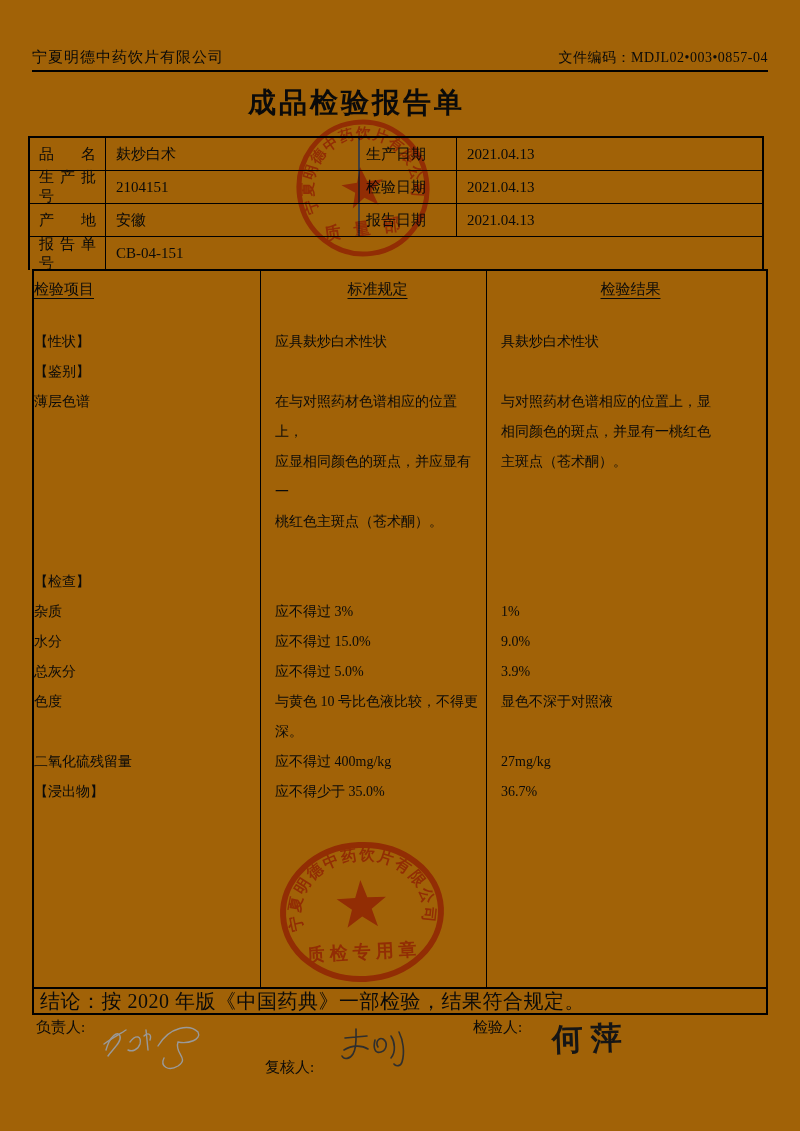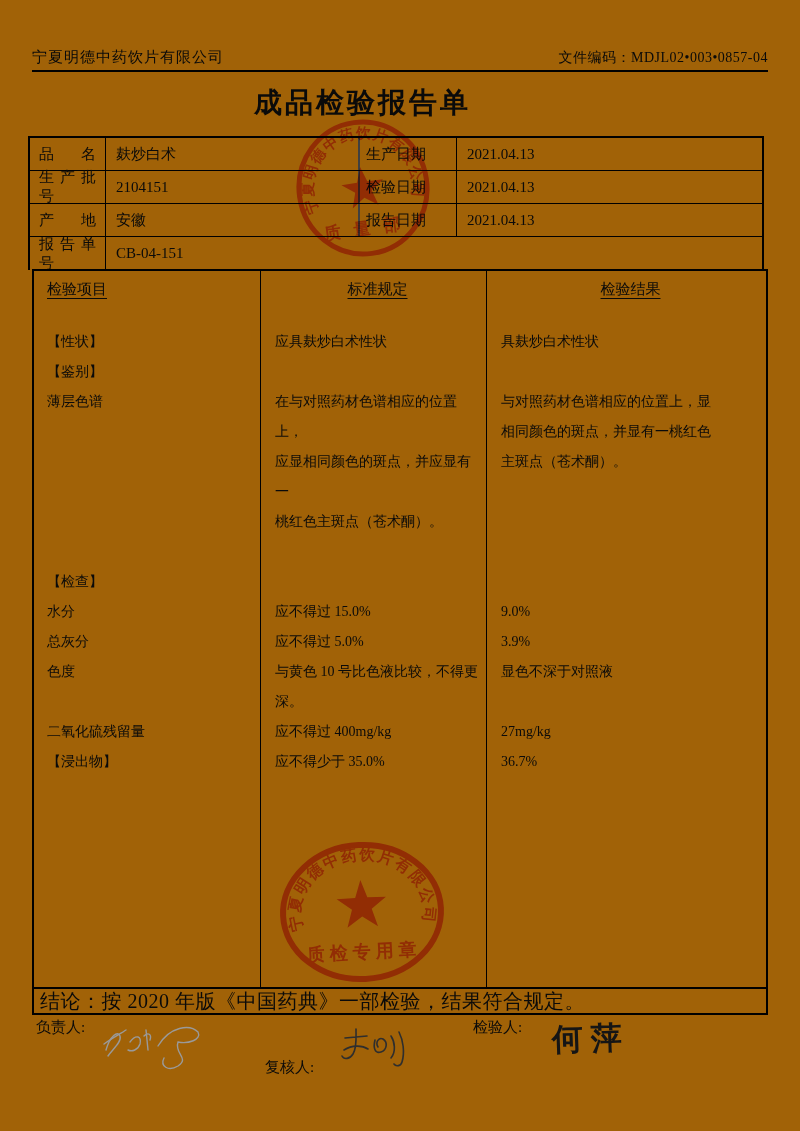--- a/index.html
+++ b/index.html
@@ -8,21 +8,21 @@
     position:relative; width:800px; height:1131px; background:#a16207;
     font-family:"Liberation Serif","DejaVu Serif",serif;
     color:#0a0a0a; overflow:hidden;
   }
   
   .hdr { position:absolute; left:32px; top:48px; width:736px; display:flex;
          justify-content:space-between; align-items:flex-end; }
   .hdr .company { font-size:15px; letter-spacing:1px; }
   .hdr .doccode { font-size:14px; letter-spacing:.5px; }
   .hdr-rule { position:absolute; left:32px; top:70px; width:736px; height:2px; background:#000; }
-  .title { position:absolute; left:10px; top:84px; width:705px; text-align:center;
+  .title { position:absolute; left:4px; top:84px; width:705px; text-align:center;
            font-size:28px; font-weight:bold; letter-spacing:3px; }
   
   .info { position:absolute; left:28px; top:136px; width:736px;
           border:2px solid #000; border-bottom:none; font-size:15px; }
   .irow-top { display:flex; height:33px; border-bottom:1px solid #000; align-items:center; }
   .irow-top:last-child { border-bottom:none; }
   .i-label { width:76px; padding:0 9px; border-right:1px solid #000;
              text-align:justify; text-align-last:justify; height:100%;
              display:flex; align-items:center; }
   .i-label span { width:100%; text-align:justify; text-align-last:justify; }
@@ -30,21 +30,21 @@
              height:100%; display:flex; align-items:center; }
   .i-label2 { width:97px; padding-left:6px; border-right:1px solid #000;
               height:100%; display:flex; align-items:center; }
   .i-value2 { flex:1; padding-left:10px; height:100%; display:flex; align-items:center; }
   .i-value-span { flex:1; border-right:none !important; }
   
   .insp { position:absolute; left:32px; top:269px; width:736px; height:718px;
           border:2px solid #000; border-bottom:none; display:flex; flex-direction:column;
           font-size:14px; }
   .head-row { display:flex; height:56px; }
-  .c1 { width:227px; border-right:1px solid #000; padding-left:13px; }
+  .c1 { width:227px; border-right:1px solid #000; }
   .c2 { width:226px; border-right:1px solid #000; padding-left:14px; padding-right:6px; }
   .c3 { flex:1; padding-left:14px; padding-right:6px; }
   .head-row .c1 { padding-top:9px; font-size:15px; }
   .head-row .c2, .head-row .c3 { padding-top:9px; text-align:center; font-size:15px; }
   .head-row u { text-decoration:underline; text-underline-offset:4px; }
   .trow { display:flex; min-height:30px; line-height:30px; }
   .trow .c2, .trow .c3 { white-space:pre-line; }
   .fill-row { flex:1; display:flex; }
   
   .conclusion { position:absolute; left:32px; top:987px; width:736px; height:28px;
@@ -139,20 +139,25 @@
       <div class="c1"></div>
       <div class="c2"></div>
       <div class="c3"></div>
     </div>
     <div class="trow">
       <div class="c1">【检查】</div>
       <div class="c2"></div>
       <div class="c3"></div>
     </div>
     <div class="trow">
+      <div class="c1">杂质</div>
+      <div class="c2">应不得过 3%</div>
+      <div class="c3">1%</div>
+    </div>
+    <div class="trow">
       <div class="c1">水分</div>
       <div class="c2">应不得过 15.0%</div>
       <div class="c3">9.0%</div>
     </div>
     <div class="trow">
       <div class="c1">总灰分</div>
       <div class="c2">应不得过 5.0%</div>
       <div class="c3">3.9%</div>
     </div>
     <div class="trow">

